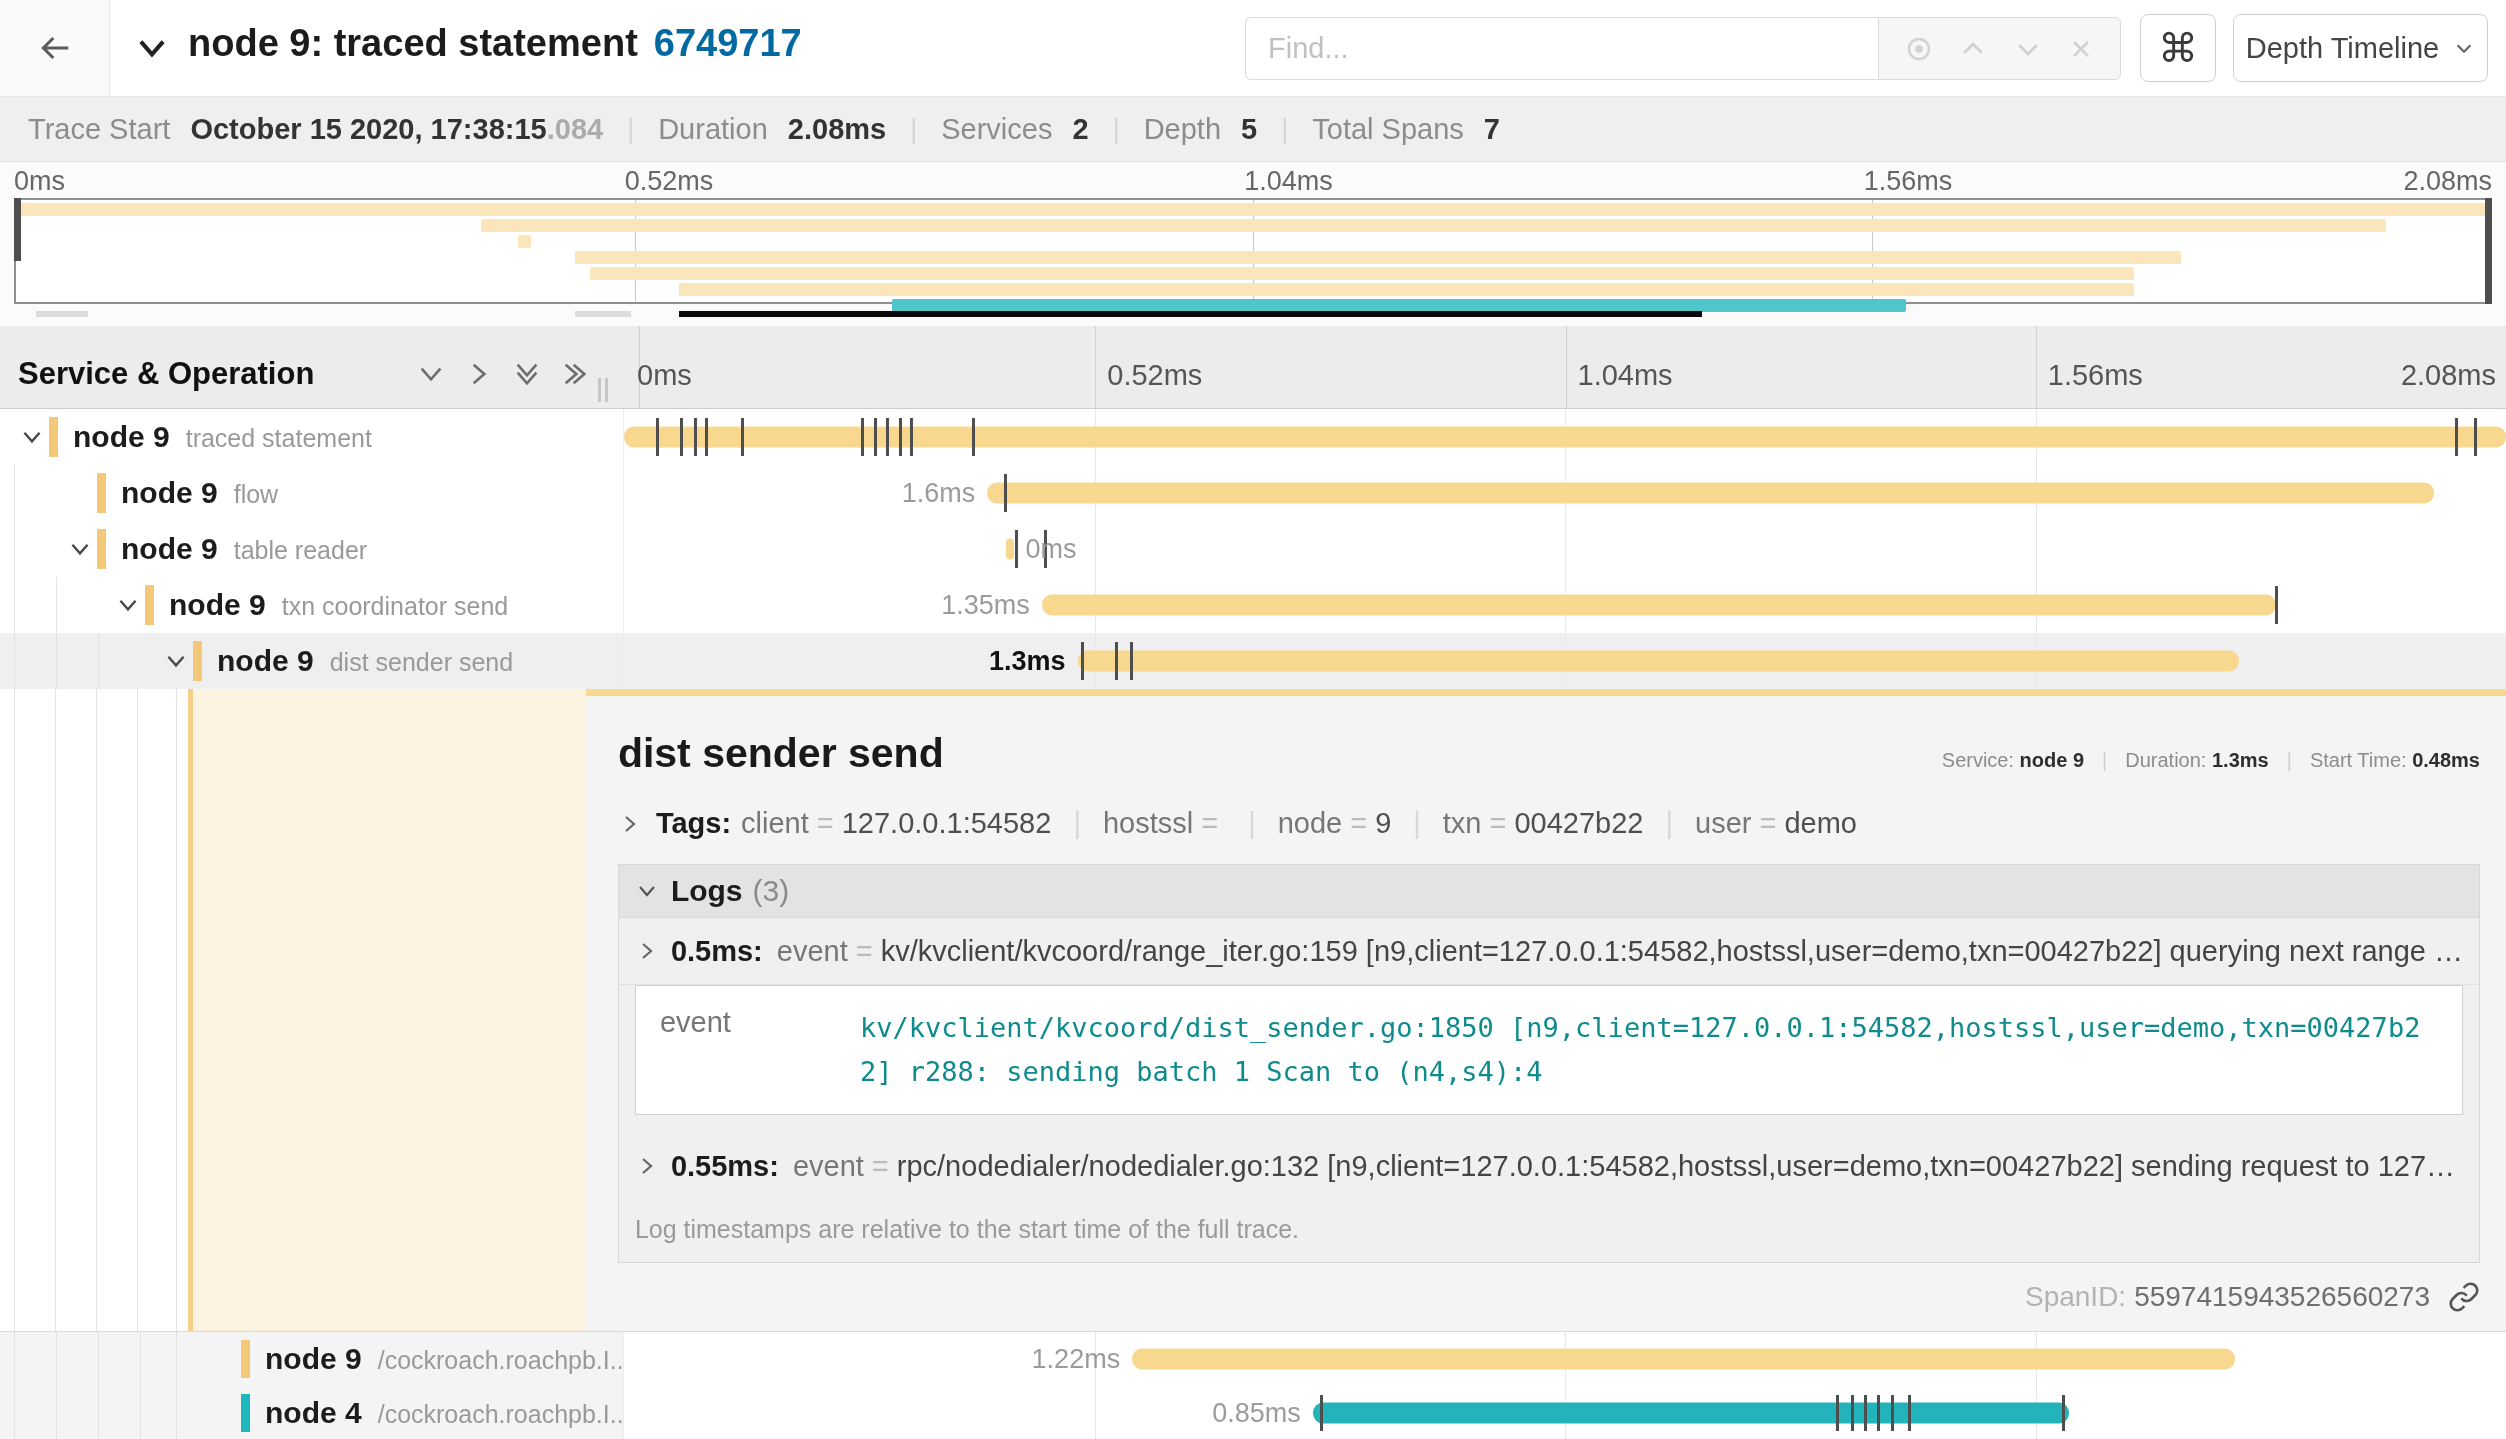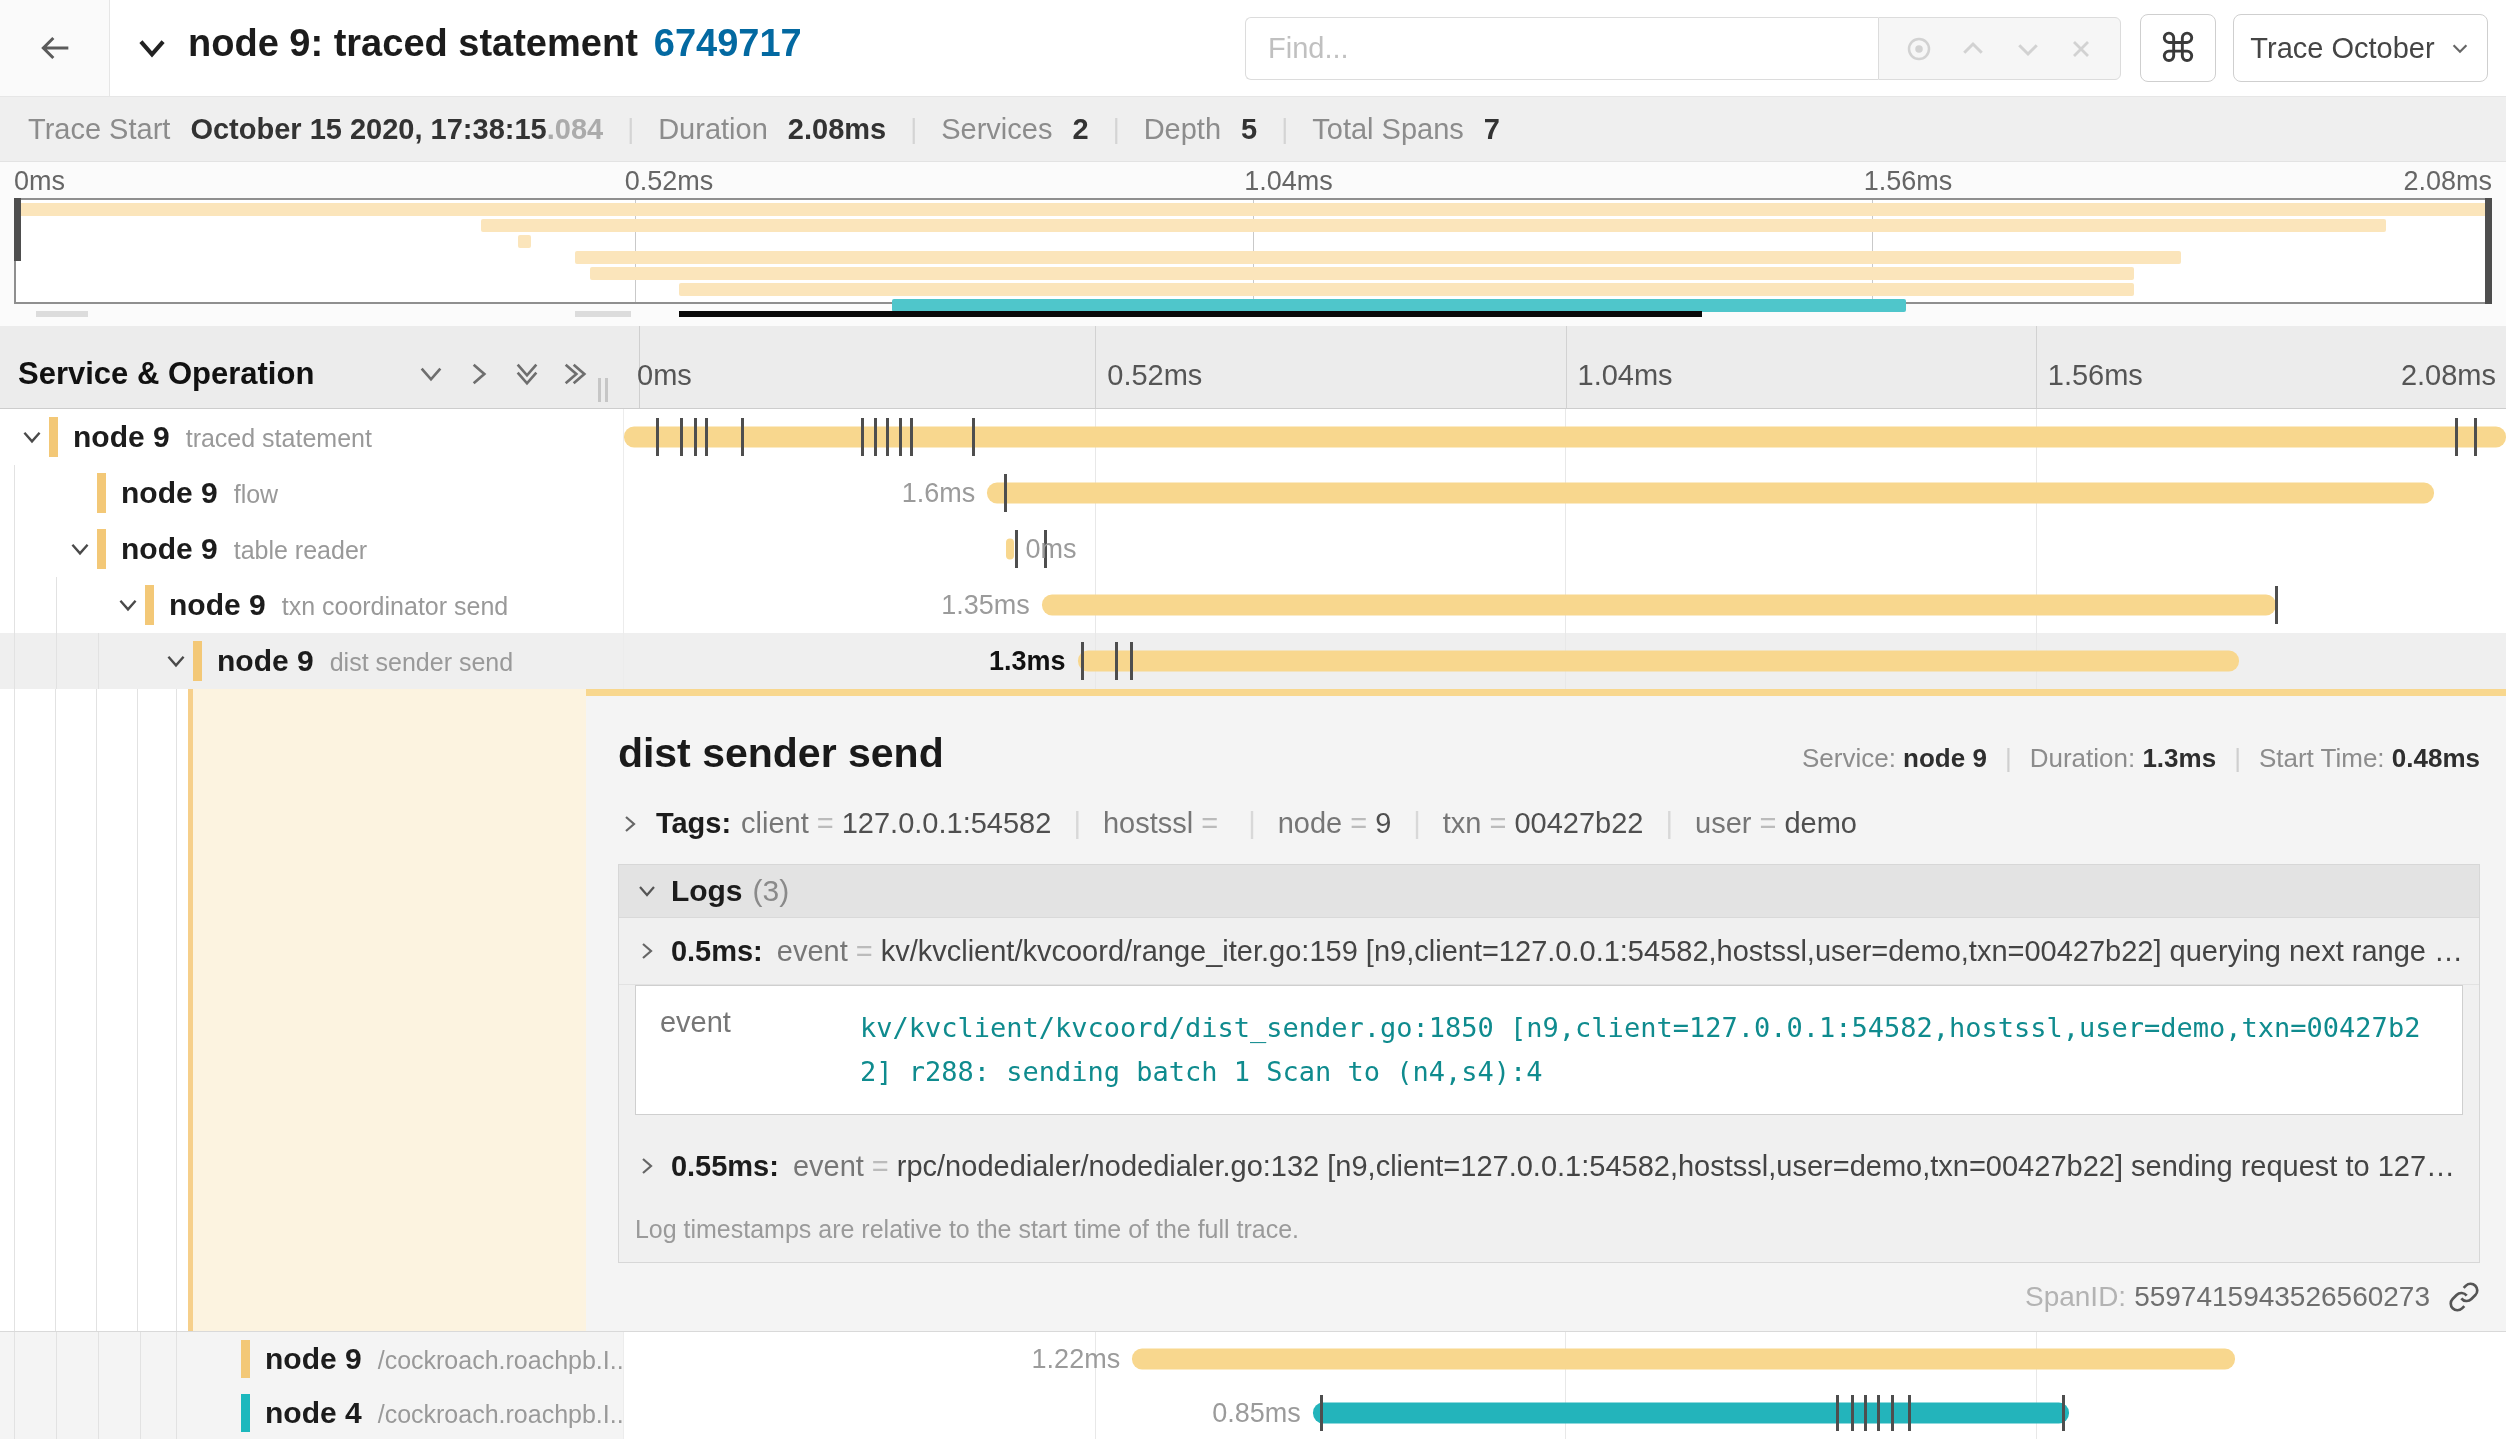--- a/index.html
+++ b/index.html
@@ -83,21 +83,21 @@
   .durlbl.dark { color:#111; font-weight:bold; }
 
   
   .detail { position:absolute; left:0; top:689px; width:100%; height:642px; display:flex; }
   .d-left { position:relative; width:624px; height:100%; background:#fff; overflow:hidden; }
   .d-amberline { position:absolute; left:188px; top:0; bottom:0; width:5px; }
   .d-cream { position:absolute; left:193px; right:0; top:0; bottom:0; background:#fcf3e0; }
   .d-panel { position:relative; flex:1; background:#f4f4f4; border-top:7px solid #f8d78e; padding:0 26px 0 32px; }
   .d-titlerow { display:flex; align-items:baseline; margin-top:34px; }
   .d-title { font-size:41px; font-weight:bold; color:#1a1a1a; }
-  .d-meta { margin-left:auto; font-size:26px; white-space:nowrap; }
+  .d-meta { margin-left:auto; font-size:20px; white-space:nowrap; }
   .d-meta .lbl { color:#8c8c8c; }
   .d-meta .val { color:#2e2e2e; font-weight:bold; }
   .d-meta .pipe { color:#cfcfcf; margin:0 18px; }
   .d-tags { display:flex; align-items:center; margin-top:30px; font-size:29px; cursor:pointer; }
   .d-tags .tlabel { font-weight:bold; color:#1c1c1c; margin:0 10px 0 14px; }
   .d-tags .k { color:#767676; } .d-tags .eq { color:#bbb; margin:0 8px; } .d-tags .v { color:#4f4f4f; }
   .d-tags .pipe { color:#d8d8d8; margin:0 22px; }
   .logs-box { margin-top:24px; border:1px solid #d7d7d7; background:#f0f0f0; }
   .logs-head { height:53px; background:#e3e3e3; border-bottom:1px solid #d9d9d9; display:flex;
     align-items:center; padding-left:16px; font-size:30px; cursor:pointer; }
@@ -156,21 +156,21 @@
           <path d="M5 9l7 7 7-7"></path>
         </svg>
       <svg class="ic" width="28" height="28" viewBox="0 0 24 24" fill="none" stroke="currentColor" stroke-width="2.4">
           <path d="M6 6l12 12M18 6L6 18"></path>
         </svg>
     </div>
     <div class="hdr-btn cmd-btn">
       <span>⌘</span>
     </div>
     <div class="hdr-btn tt-btn">
-      <span>Trace October</span>
+      <span>Depth Timeline</span>
       <svg class="ic" width="22" height="22" viewBox="0 0 24 24" fill="none" stroke="#666" stroke-width="2.4">
           <path d="M5 9l7 7 7-7"></path>
         </svg>
     </div>
   </div>
 
   <div class="summary" id="summaryBar">
       <span><span class="lbl">Trace Start </span><span class="val">October 15 2020, 17:38:15</span><span class="sfx">.084</span></span>
       <span class="pipe">|</span>
       <span><span class="lbl">Duration </span><span class="val">2.08ms</span></span>

